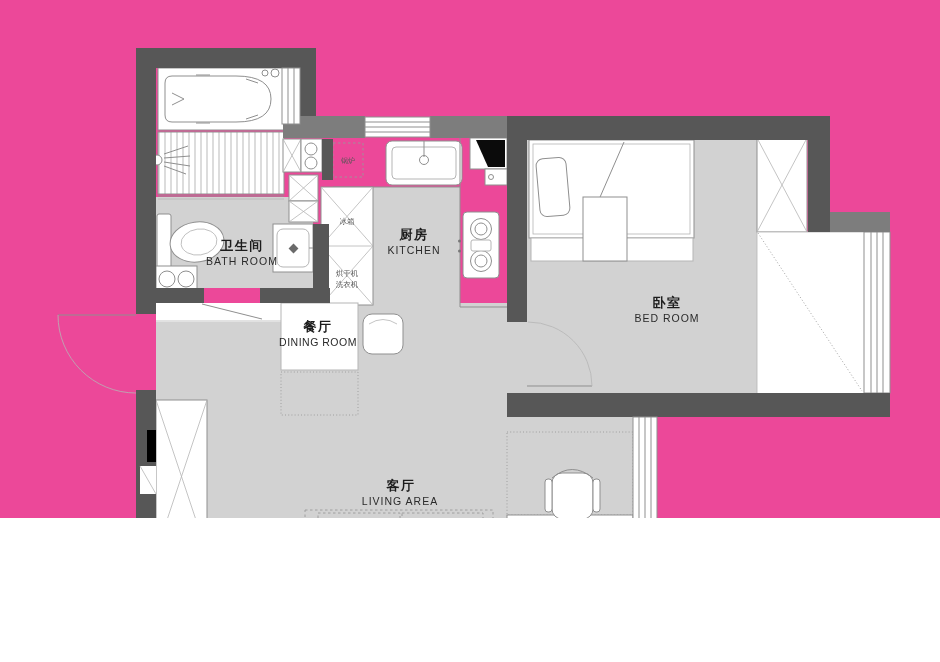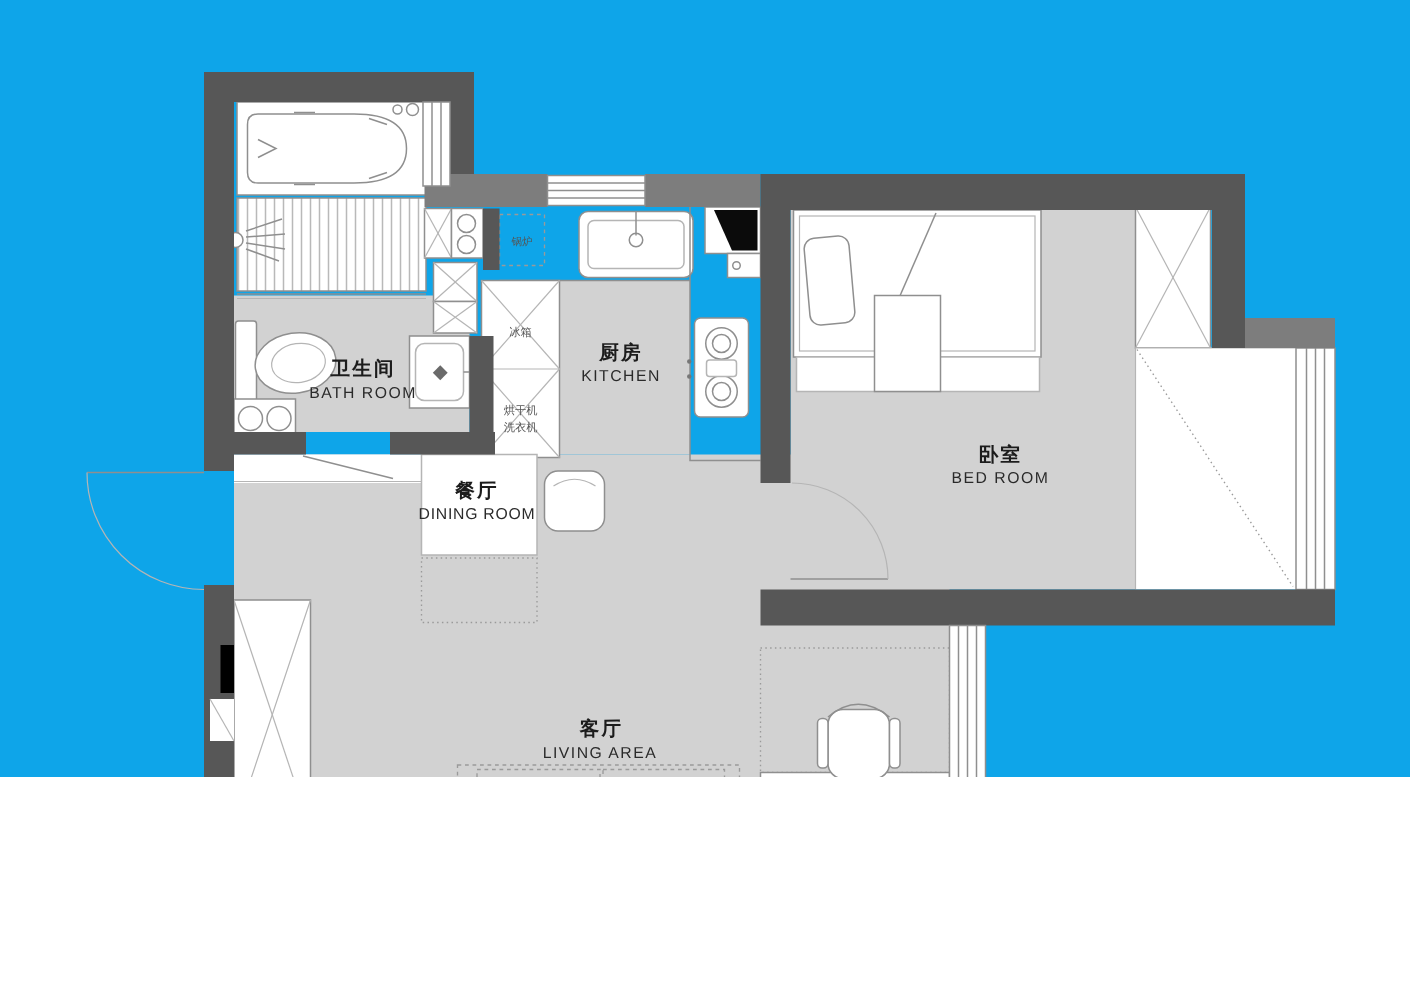--- a/index.html
+++ b/index.html
@@ -1,16 +1,16 @@
 <!DOCTYPE html>
 <html><head>
 <meta charset="utf-8">
 <style>
   html,body{margin:0;padding:0;background:#ffffff;}
-  .canvas{position:relative;width:940px;height:518px;background:#0ea5e9;overflow:hidden;
+  .canvas{position:relative;width:940px;height:518px;background:#ec4899;overflow:hidden;
           font-family:"Liberation Sans", sans-serif;}
   svg{display:block;}
   .zh{font-family:"Liberation Sans", sans-serif;font-weight:700;fill:#1c1c1c;}
   .en{font-family:"Liberation Sans", sans-serif;font-weight:400;fill:#2a2a2a;}
   .tiny{font-family:"Liberation Sans", sans-serif;font-weight:400;fill:#555;}
   .wall{fill:#575757;stroke:none;}
   .wallmed{fill:#7d7d7d;stroke:none;}
   .floor{fill:#d2d2d2;stroke:none;}
   .fixt{fill:#ffffff;stroke:#8f8f8f;stroke-width:1;}
   .fixtl{fill:#ffffff;stroke:#b5b5b5;stroke-width:1;}

